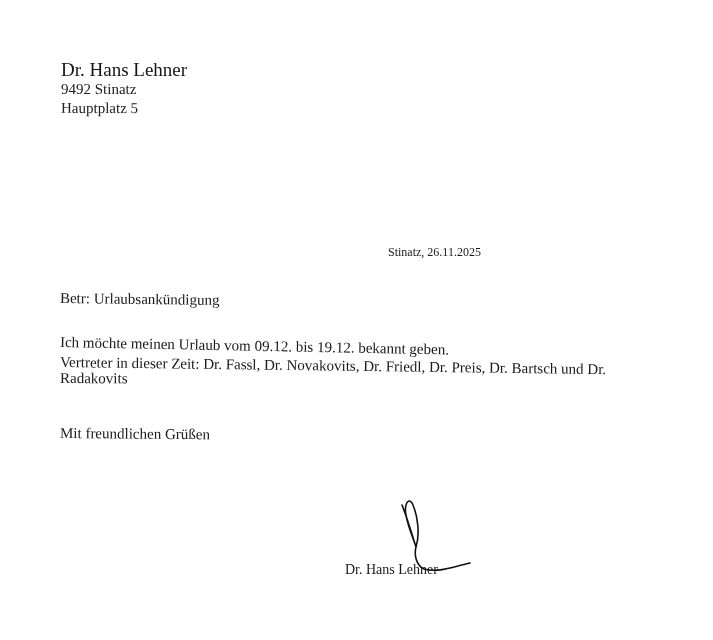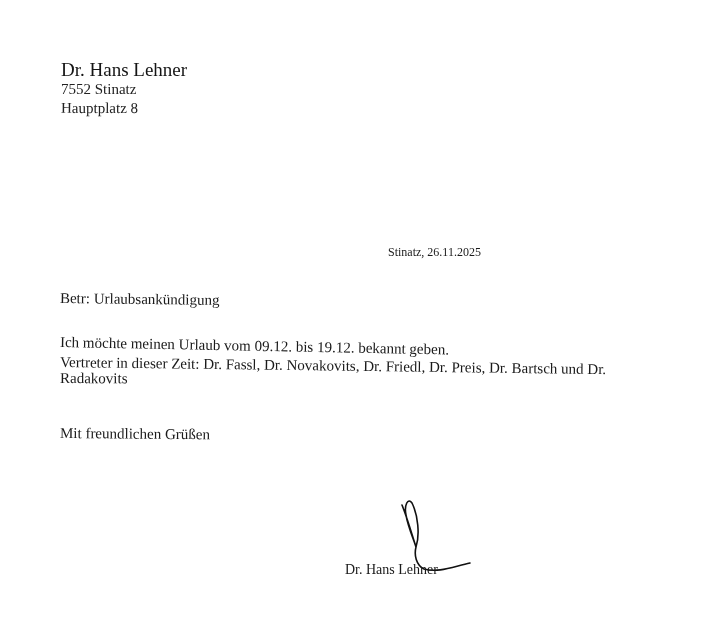--- a/index.html
+++ b/index.html
@@ -59,22 +59,22 @@
     .signature {
       left: 390px; top: 495px;
       width: 90px; height: 85px;
     }
   </style>
 </head>
 <body>
 
 <div>
   <div class="abs sender-name">Dr. Hans Lehner</div>
-  <div class="abs sender-line l1">7552 Stinatz</div>
-  <div class="abs sender-line l2">Hauptplatz 8</div>
+  <div class="abs sender-line l1">9492 Stinatz</div>
+  <div class="abs sender-line l2">Hauptplatz 5</div>
 
   <div class="abs date-line">Stinatz, 26.11.2025</div>
 
   <div class="abs subject">Betr: Urlaubsankündigung</div>
 
   <div class="abs body-line b1">Ich möchte meinen Urlaub vom 09.12. bis 19.12. bekannt geben.</div>
   <div class="abs body-line b2">Vertreter in dieser Zeit: Dr. Fassl, Dr. Novakovits, Dr. Friedl,  Dr. Preis, Dr. Bartsch  und Dr.</div>
   <div class="abs body-line b3" style="top:370px;">Radakovits</div>
 
   <div class="abs closing">Mit freundlichen Grüßen</div>

